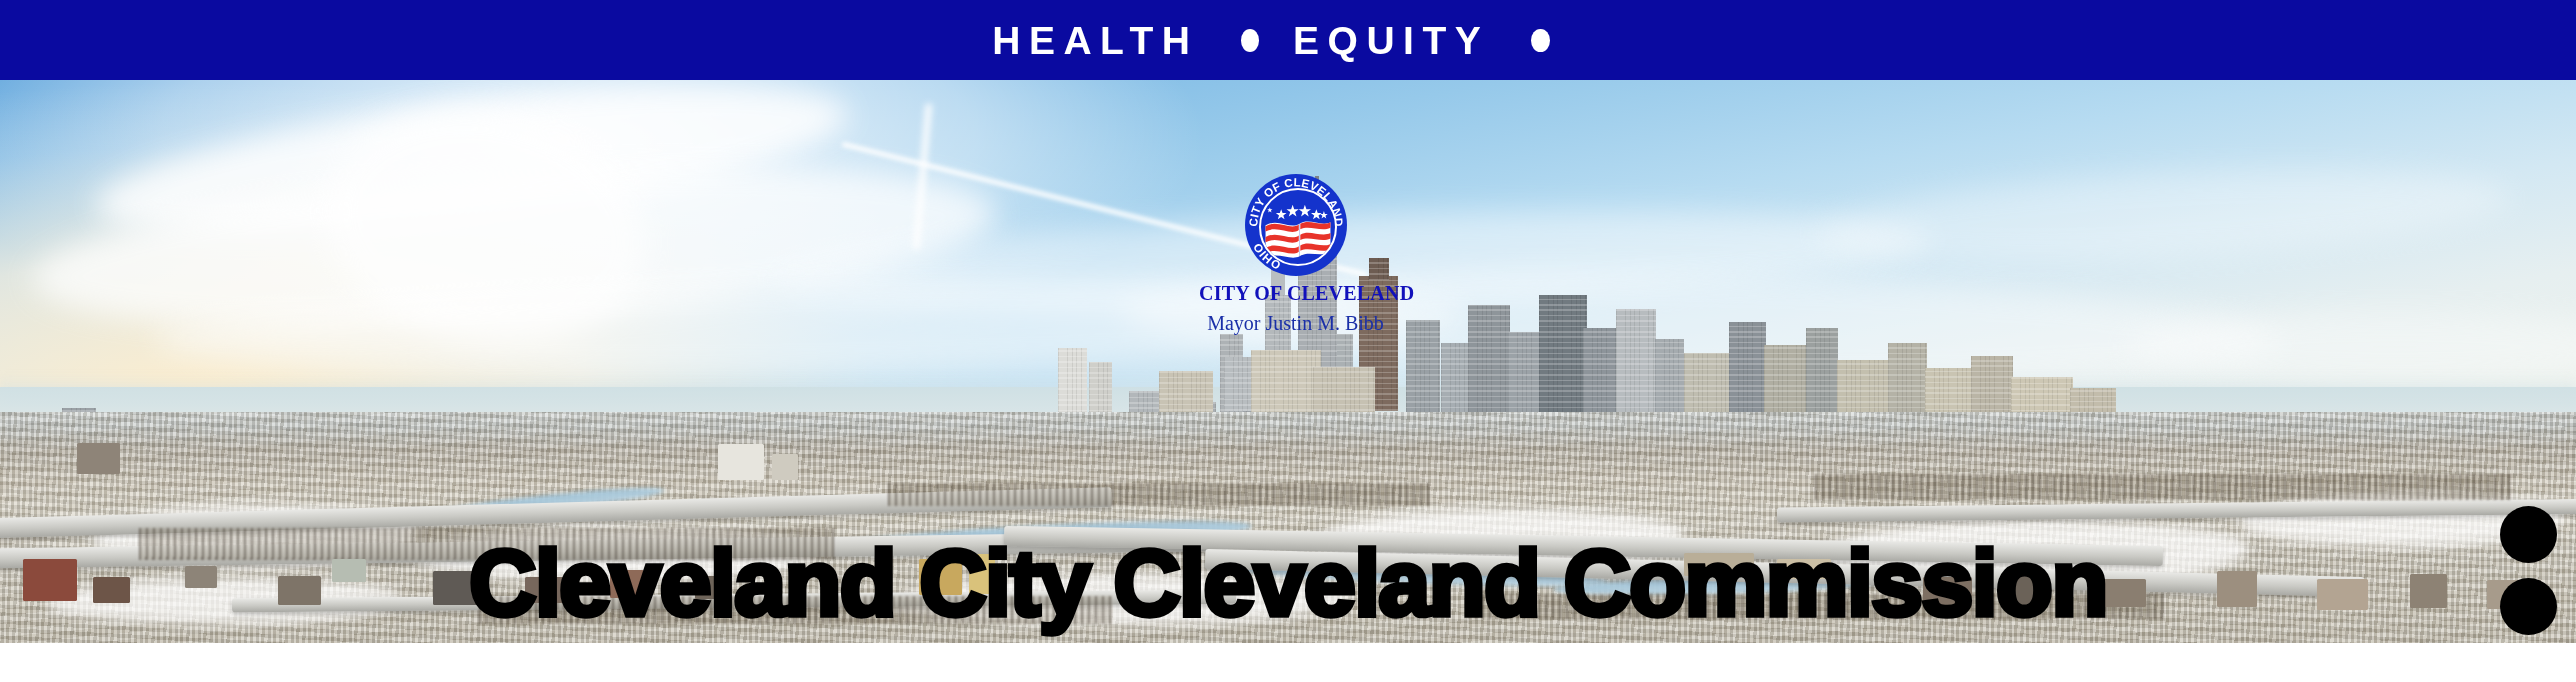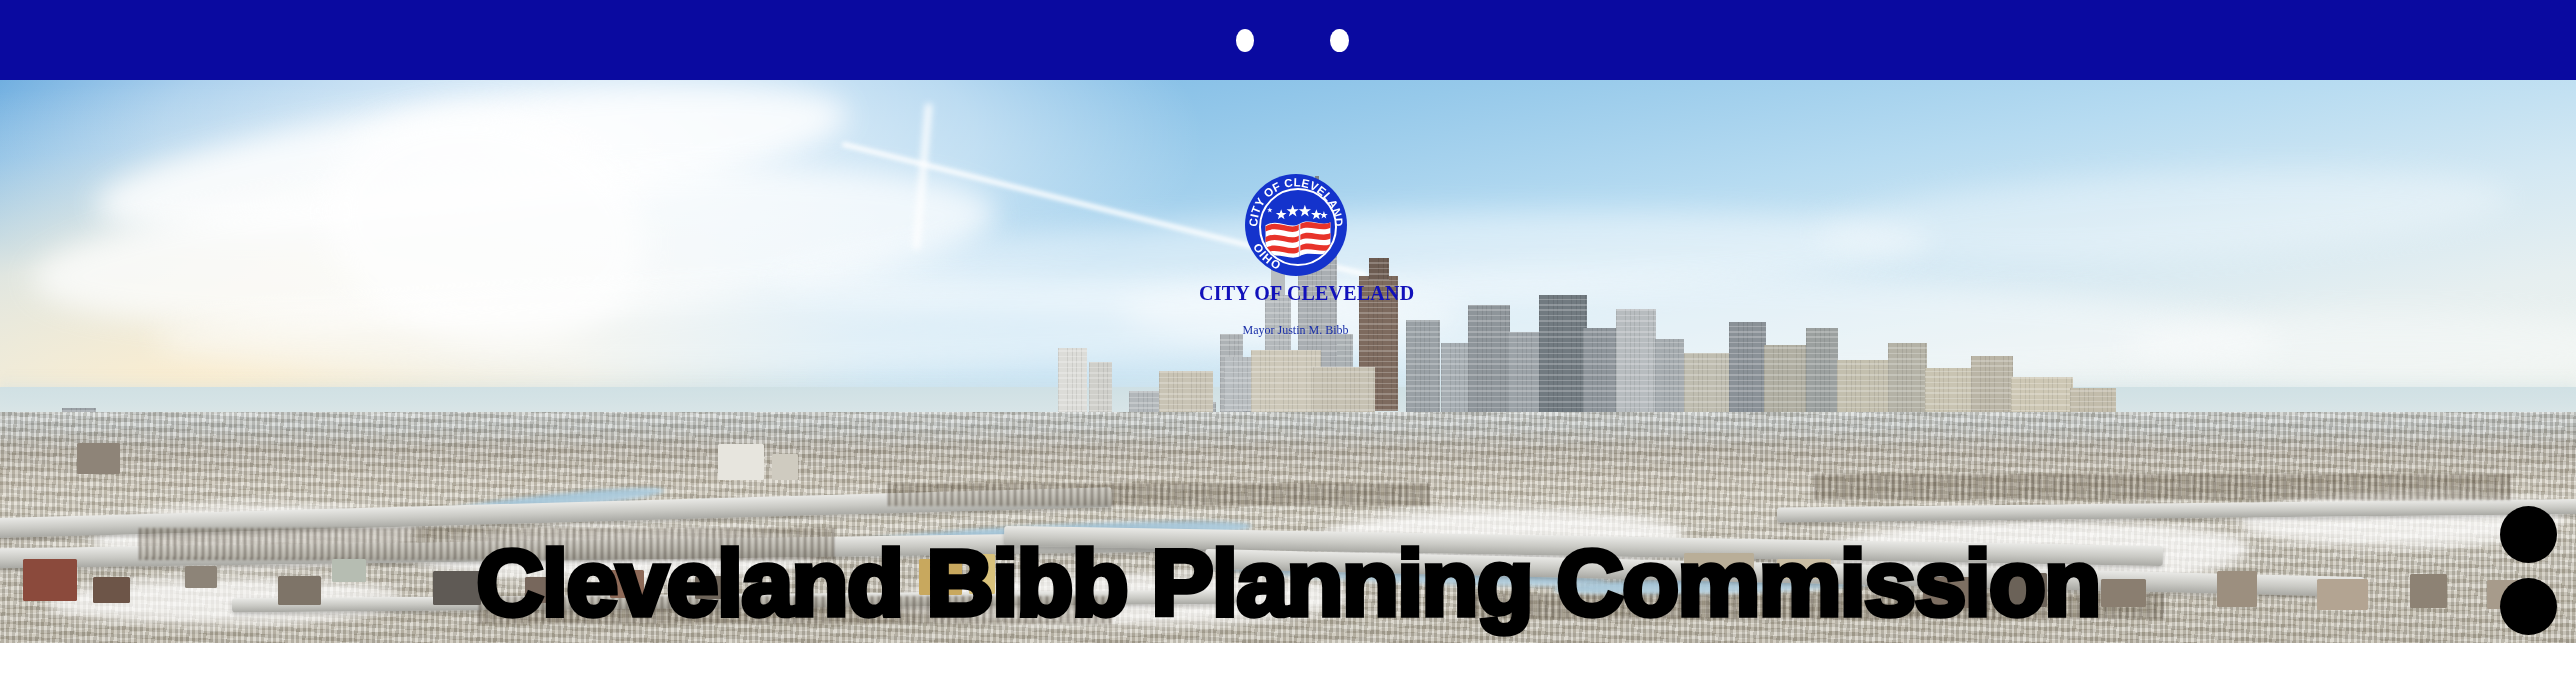--- a/index.html
+++ b/index.html
@@ -168,24 +168,24 @@
   .brand-name{
     margin-top:6.2px;
     color:#1111BB;
     font-family:"Liberation Serif",serif;
     font-weight:bold;
     font-size:20px;
     letter-spacing:0.2px;
     white-space:nowrap;
   }
   .brand-mayor{
-    margin-top:18px;
+    margin-top:7px;
     color:#1A2FA8;
     font-family:"Liberation Serif",serif;
-    font-size:12px;
+    font-size:20px;
     white-space:nowrap;
   }
 
   
   .hero-title{
     position:absolute;
     left:0; top:457px;
     width:2576px;
     text-align:center;
     z-index:32;
@@ -223,21 +223,23 @@
     position:absolute;left:0;top:643px;width:2576px;height:39px;background:#ffffff;z-index:20;
   }
 </style>
 </head>
 <body>
 
 <div class="page">
 
   <div class="top-banner">
     <div class="banner-inner">
+      <span class="banner-word">HEALTH</span>
       <span class="banner-dot"></span>
+      <span class="banner-word">EQUITY</span>
       <span class="banner-dot"></span>
     </div>
   </div>
 
   <div class="hero">
 
     <div class="sky"></div>
     <div class="cloud c1"></div>
     <div class="cloud c2"></div>
     <div class="cloud c3"></div>
@@ -398,21 +400,21 @@
               <path d="M47,24 C59,17 74,28 86,22 L86,29 C74,35 59,25 47,31 Z"></path>
               <path d="M47,38 C59,31 74,42 86,36 L86,43 C74,49 59,39 47,45 Z"></path>
             </g>
           </svg>
         </div>
       </div>
       <div class="brand-name">CITY OF CLEVELAND</div>
       <div class="brand-mayor">Mayor Justin M. Bibb</div>
     </div>
 
-    <div class="hero-title">Cleveland Bibb Planning Commission</div>
+    <div class="hero-title">Cleveland City Cleveland Commission</div>
 
     <div class="social">
 
       <a class="social-btn">
         <svg viewBox="0 0 74 74">
           <defs>
             <mask id="mYT">
               <rect x="0" y="0" width="74" height="74" fill="#fff"></rect>
               <path d="M22.5,27 h29 a6.5,6.5 0 0 1 6.5,6.5 v7 a6.5,6.5 0 0 1 -6.5,6.5 h-29 a6.5,6.5 0 0 1 -6.5,-6.5 v-7 a6.5,6.5 0 0 1 6.5,-6.5 Z" fill="#000"></path>
               <polygon points="32,31.5 32,42.5 43,37" fill="#fff"></polygon>

